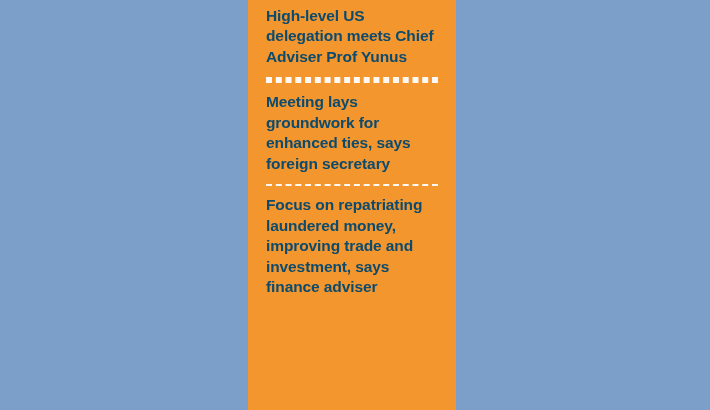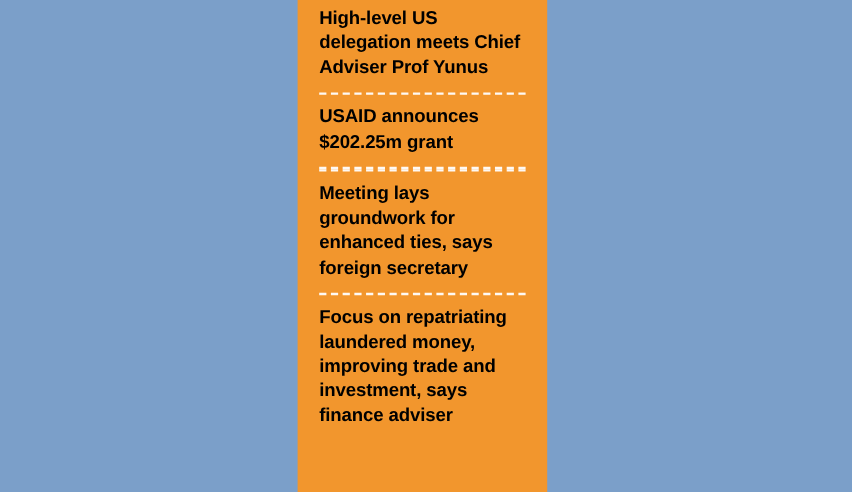--- a/index.html
+++ b/index.html
@@ -29,21 +29,21 @@
     box-sizing: border-box;
     padding: 0 18px;
     overflow: hidden;
   }
   .bullet-list {
     margin: 0;
     padding: 0;
     list-style: none;
   }
   .bullet {
-    color: #000000;
+    color: #0c4a6e;
     font-weight: bold;
     font-size: 15.5px;
     line-height: 1.32;
     letter-spacing: -0.1px;
     padding: 9px 0 10px 0;
     white-space: pre-line;
   }
   .bullet.first {
     padding-top: 6px;
   }
@@ -57,22 +57,20 @@
 </head>
 <body>
 
 <div class="page">
   <div class="panel">
     <ul class="bullet-list">
       <li class="bullet first">High-level US
 delegation meets Chief
 Adviser Prof Yunus</li>
       <li class="divider"></li>
-      <li class="bullet">USAID announces
-$202.25m grant</li>
       <li class="divider"></li>
       <li class="divider"></li>
       <li class="bullet">Meeting lays
 groundwork for
 enhanced ties, says
 foreign secretary</li>
       <li class="divider"></li>
       <li class="bullet">Focus on repatriating
 laundered money,
 improving trade and

